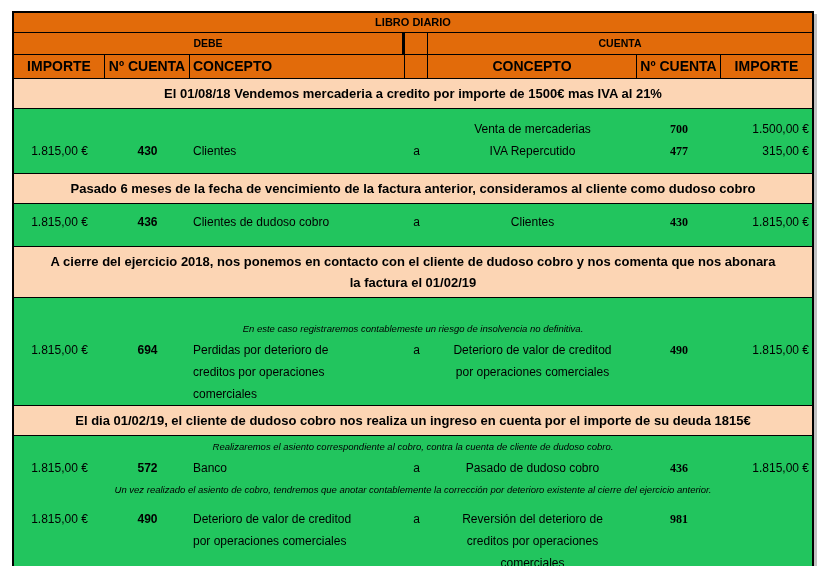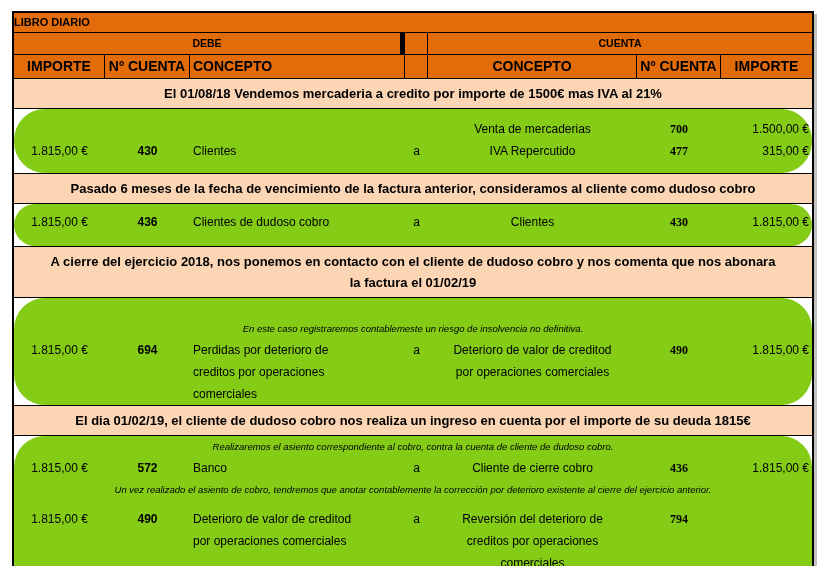--- a/index.html
+++ b/index.html
@@ -14,43 +14,43 @@
     width:798px;
     border:2px solid #000;
     background:#fff;
     box-shadow:3px 3px 0 rgba(120,120,120,.45);
   }
   .grid{display:grid;grid-template-columns:91px 85px 215px 23px 209px 84px 91px;}
   
   .o{background:#E26B0A;}
   .title-row{
     background:#E26B0A;border-bottom:1px solid #000;
-    text-align:left;font-weight:bold;font-size:11px;line-height:19px;height:19px;
+    text-align:center;font-weight:bold;font-size:11px;line-height:19px;height:19px;
   }
   .hdr2{border-bottom:1px solid #000;}
   .hdr2 .cell{height:21px;line-height:21px;text-align:center;font-weight:bold;font-size:10.5px;}
-  .c-debe{grid-column:1/4;border-right:5px solid #000000;}
+  .c-debe{grid-column:1/4;border-right:3px solid #000000;}
   .c-div2{grid-column:4/5;border-right:1px solid #000;}
   .c-haber{grid-column:5/8;}
   .hdr3 .cell{
     height:23px;line-height:23px;text-align:center;font-weight:bold;font-size:14px;
     border-right:1px solid #000;
   }
   .hdr3 .cell:last-child{border-right:none;}
   .hdr3 .concepto-l{text-align:left;padding-left:3px;}
   
   .section-heading{
     background:#FCD5B4;
     border-top:1px solid #000;border-bottom:1px solid #000;
     text-align:center;font-weight:bold;font-size:13px;
     line-height:21px;padding:4px 6px;
     white-space:pre-line;
   }
   
-  .entries{background:#84cc16;border-radius:31px;}
+  .entries{background:#22c55e;}
   .row-entry{display:grid;grid-template-columns:91px 85px 215px 23px 209px 84px 91px;align-items:start;}
   .row-entry .cell{font-size:12px;line-height:22px;}
   .ci-l{text-align:center;}
   .cc-l{text-align:center;font-weight:bold;}
   .cp-l{text-align:left;padding-left:3px;white-space:pre-line;}
   .ca{text-align:center;}
   .cp-r{text-align:center;white-space:pre-line;}
   .cc-r{text-align:center;font-weight:bold;font-family:Liberation Serif, serif;}
   .ci-r{text-align:right;padding-right:3px;}
   .note{
@@ -139,32 +139,32 @@
   </div>
 
   <div class="section-heading">El dia 01/02/19, el cliente de dudoso cobro nos realiza un ingreso en cuenta por el importe de su deuda 1815€</div>
   <div class="entries pb4">
     <div class="note">Realizaremos el asiento correspondiente al cobro, contra la cuenta de cliente de dudoso cobro.</div>
     <div class="row-entry">
       <div class="cell ci-l">1.815,00 €</div>
       <div class="cell cc-l">572</div>
       <div class="cell cp-l">Banco</div>
       <div class="cell ca">a</div>
-      <div class="cell cp-r">Cliente de cierre cobro</div>
+      <div class="cell cp-r">Pasado de dudoso cobro</div>
       <div class="cell cc-r">436</div>
       <div class="cell ci-r">1.815,00 €</div>
     </div>
     <div class="note">Un vez realizado el asiento de cobro, tendremos que anotar contablemente la corrección por deterioro existente al cierre del ejercicio anterior.</div>
     <div class="row-entry pt8">
       <div class="cell ci-l">1.815,00 €</div>
       <div class="cell cc-l">490</div>
       <div class="cell cp-l">Deterioro de valor de creditod
 por operaciones comerciales</div>
       <div class="cell ca">a</div>
       <div class="cell cp-r">Reversión del deterioro de
 creditos por operaciones
 comerciales</div>
-      <div class="cell cc-r">794</div>
+      <div class="cell cc-r">981</div>
       <div class="cell ci-r"></div>
     </div>
   </div>
 
 </div>
 
 </body></html>

